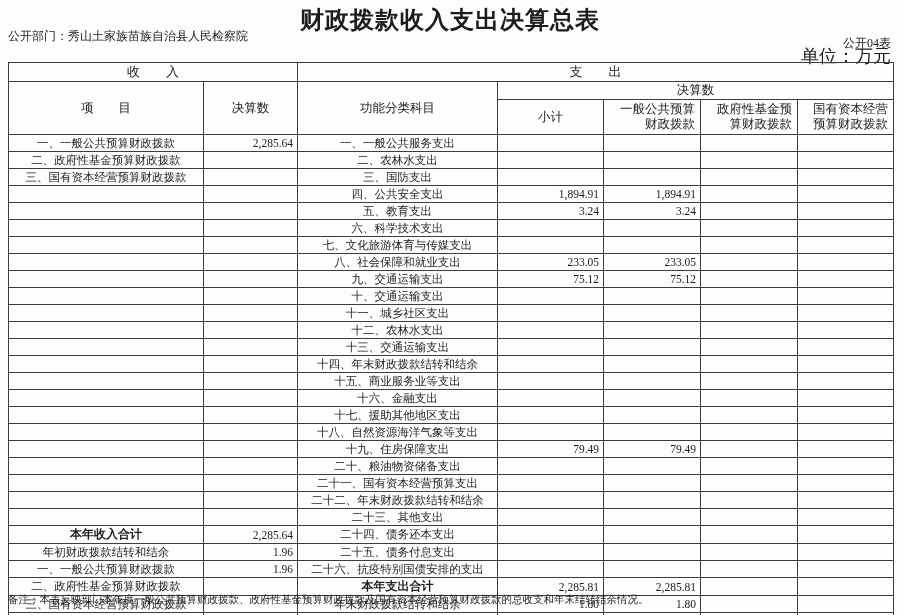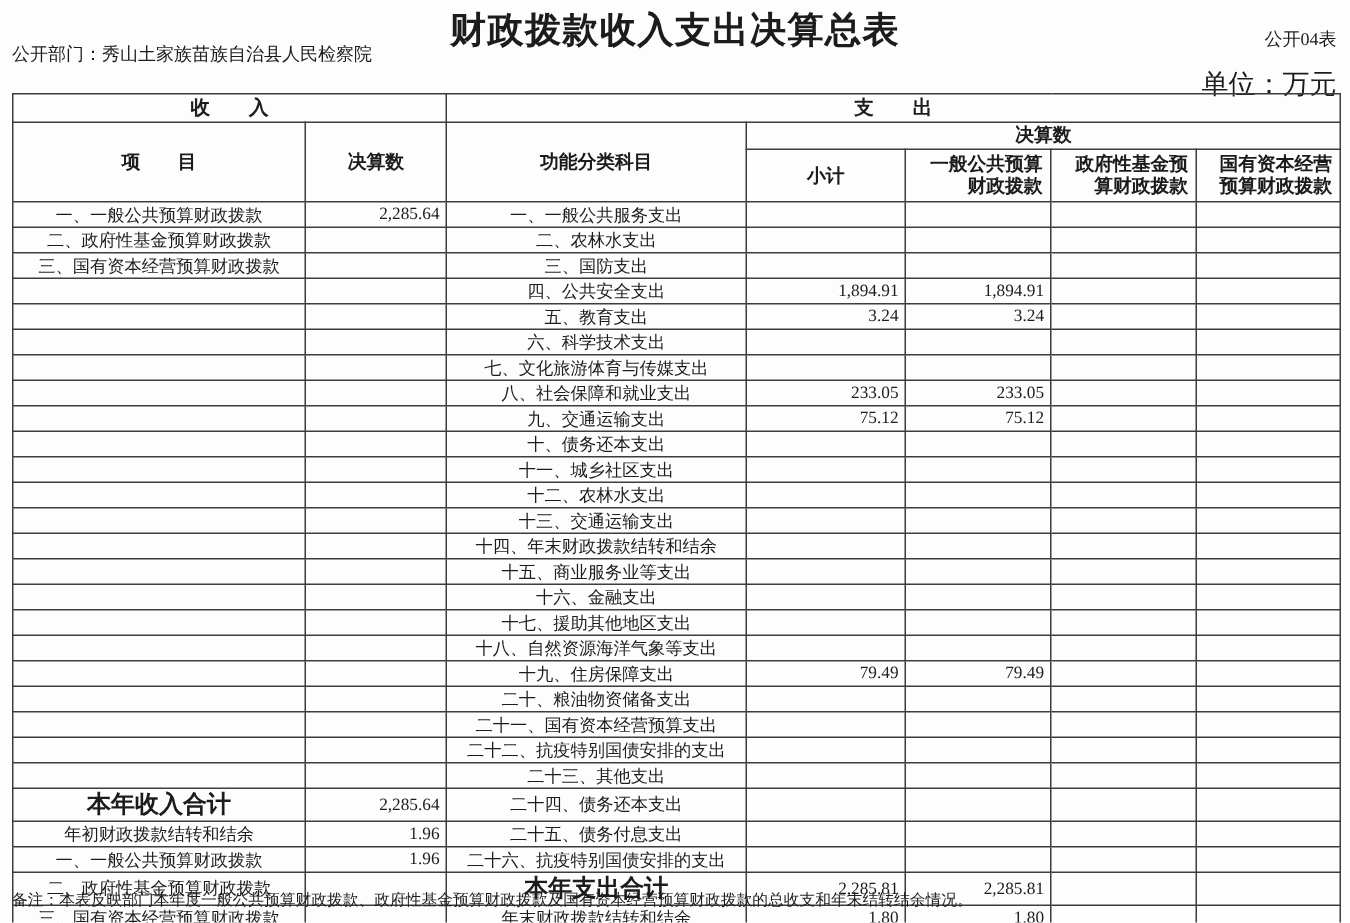--- a/index.html
+++ b/index.html
@@ -7,43 +7,43 @@
     width:900px; height:615px; position:relative;
     background:#fdfdfd; color:#1c1c1c;
     font-family:"Liberation Serif","DejaVu Serif",serif;
     overflow:hidden;
   }
   .title {
     position:absolute; top:4px; left:0; width:900px;
     text-align:center; font-size:24px; font-weight:bold;
     letter-spacing:1px;
   }
-  .table-code { position:absolute; top:18px; right:9px; font-size:12px; }
+  .table-code { position:absolute; top:35px; right:9px; font-size:12px; }
   .dept       { position:absolute; top:28px; left:8px;  font-size:12px; }
   .unit       { position:absolute; top:44px; right:9px; font-size:18px; }
 
   table.main {
     position:absolute; top:62px; left:8px;
     width:885px; height:535px;
     border-collapse:collapse; table-layout:fixed;
   }
   th, td {
     border:1px solid #3d3d3d;
     font-size:11.5px; padding:0;
     overflow:hidden; white-space:nowrap;
     font-weight:normal;
   }
-  thead th { font-weight:bold; text-align:center; font-size:12.5px; }
+  thead th { font-weight:normal; text-align:center; font-size:12.5px; }
   thead tr.hr-a th { height:17px; font-size:13px; }
   thead tr.hr-b th { height:16px; }
   thead tr.hr-c th { height:34px; }
   th.wrap { white-space:normal; line-height:1.2; padding:0 5px;text-align:right; }
   .c-item { text-align:center;  padding:0 3px; }
   .c-num  { text-align:right; padding:0 4px; }
-  td.total { font-weight:bold; text-align:center; font-size:16px; }
+  td.total { font-weight:bold; text-align:center; font-size:12px; }
   tbody td { height:16px; }
   .note {
     position:absolute; top:593px; left:8px; width:884px;
     font-size:10.5px; white-space:nowrap;
   }
 </style>
 </head>
 <body>
 
 <div class="title">财政拨款收入支出决算总表</div>
@@ -157,21 +157,21 @@
         <td class="c-num"></td>
         <td class="c-item">九、交通运输支出</td>
         <td class="c-num">75.12</td>
         <td class="c-num">75.12</td>
         <td class="c-num"></td>
         <td class="c-num"></td>
       </tr>
       <tr>
         <td class="c-item"></td>
         <td class="c-num"></td>
-        <td class="c-item">十、债务还本支出</td>
+        <td class="c-item">十、交通运输支出</td>
         <td class="c-num"></td>
         <td class="c-num"></td>
         <td class="c-num"></td>
         <td class="c-num"></td>
       </tr>
       <tr>
         <td class="c-item"></td>
         <td class="c-num"></td>
         <td class="c-item">十一、城乡社区支出</td>
         <td class="c-num"></td>
@@ -265,21 +265,21 @@
         <td class="c-num"></td>
         <td class="c-item">二十一、国有资本经营预算支出</td>
         <td class="c-num"></td>
         <td class="c-num"></td>
         <td class="c-num"></td>
         <td class="c-num"></td>
       </tr>
       <tr>
         <td class="c-item"></td>
         <td class="c-num"></td>
-        <td class="c-item">二十二、抗疫特别国债安排的支出</td>
+        <td class="c-item">二十二、年末财政拨款结转和结余</td>
         <td class="c-num"></td>
         <td class="c-num"></td>
         <td class="c-num"></td>
         <td class="c-num"></td>
       </tr>
       <tr>
         <td class="c-item"></td>
         <td class="c-num"></td>
         <td class="c-item">二十三、其他支出</td>
         <td class="c-num"></td>

